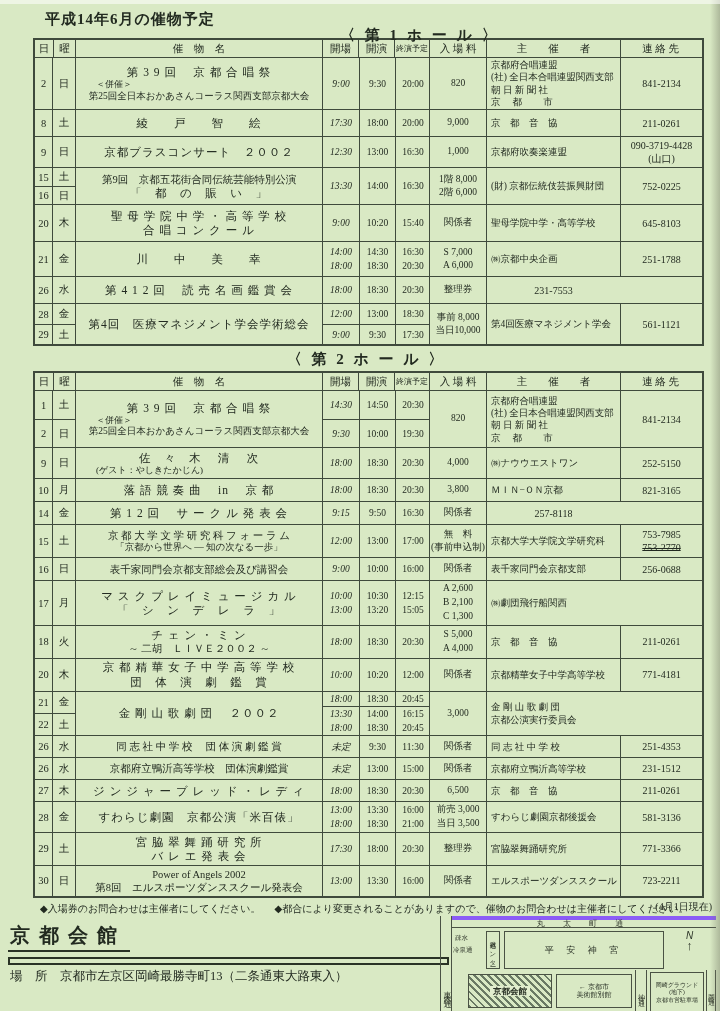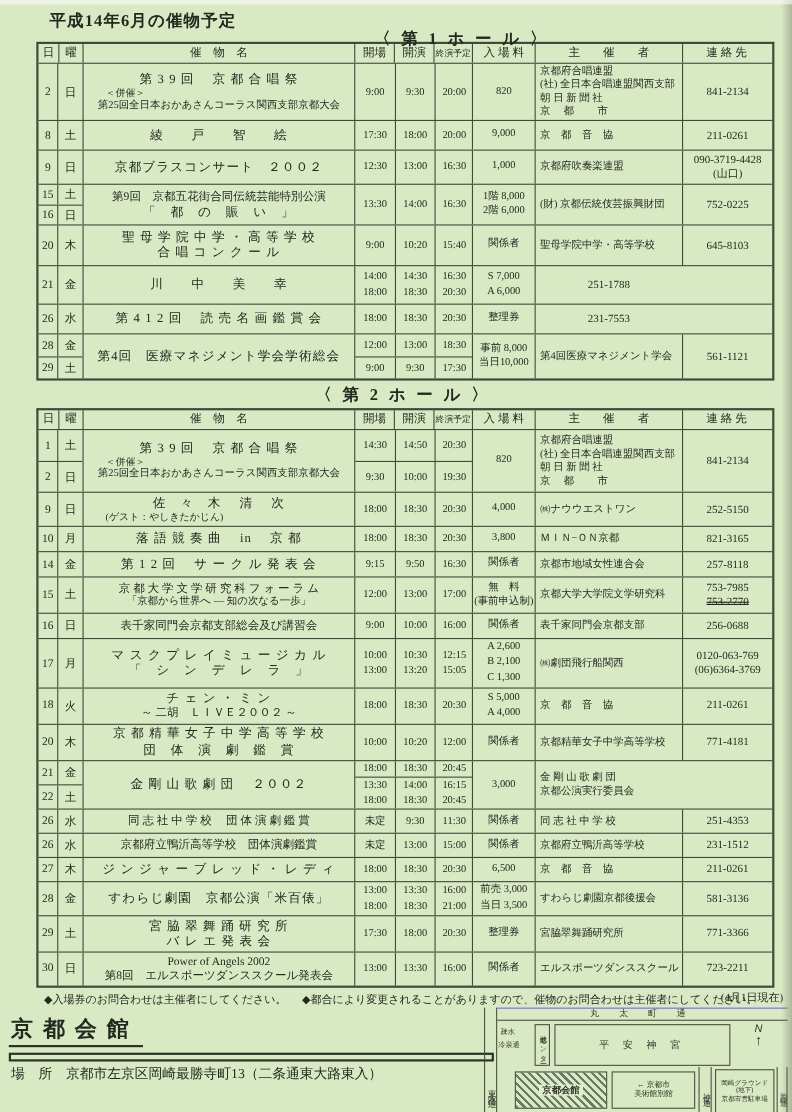--- a/index.html
+++ b/index.html
@@ -44,21 +44,21 @@
   .c-name{align-items:center;padding:1px 2px;}
   .nl{font-size:10.5px;line-height:1.25;text-align:center;white-space:nowrap;}
   .nl.lg{font-size:11.5px;letter-spacing:1px;}
   .nl.sm{font-size:9.5px;letter-spacing:0;}
   .nl.sm-left{font-size:9px;align-self:flex-start;margin-left:18px;}
   
   .c-time{padding:0;}
   .tg{flex:1;display:grid;grid-template-columns:36px 36px 35px;}
   .tg + .tg{border-top:1px solid #3f4a3c;}
   .tcol{display:flex;flex-direction:column;justify-content:center;border-left:1px solid #3f4a3c;}
-  .tcol:first-child{border-left:none;}
+  .tcol:first-child{border-left:none;font-style:italic;}
   .tv{font-size:9.5px;text-align:center;line-height:1.5;white-space:nowrap;}
   
   .c-fee{align-items:center;padding:1px 0;}
   .fl{font-size:9.5px;line-height:1.45;white-space:nowrap;}
   .c-org{align-items:flex-start;padding:1px 2px 1px 4px;}
   .ol{font-size:9.5px;line-height:1.3;white-space:nowrap;}
   .c-contact{align-items:center;}
   .cl{font-size:10px;line-height:1.3;white-space:nowrap;}
   .cl.strike{text-decoration:line-through;text-decoration-style:double;}
 
@@ -69,21 +69,21 @@
   .venue-left{width:445px;margin-left:8px;}
   .venue-name{display:inline-block;font-size:20px;font-weight:bold;letter-spacing:9px;
     border-bottom:2px solid #2a3326;padding:2px 4px 1px 2px;margin-top:4px;}
   .contact-box{border:2px solid #2a3326;width:425px;margin-top:5px;padding:2px 6px;}
   .contact-box .bx{font-size:12.5px;line-height:1.45;white-space:nowrap;}
   .vline{font-size:12.5px;margin:3px 0 0 2px;white-space:nowrap;}
 
   
   .map{position:absolute;right:4px;top:14px;width:278px;height:148px;font-family:"Liberation Sans","DejaVu Sans",sans-serif;}
   .map *{box-sizing:border-box;}
-  .road-h{position:absolute;border-top:1px solid #8b5cf6;border-bottom:1px solid #4a5244;
+  .road-h{position:absolute;border-top:4px solid #8b5cf6;border-bottom:1px solid #4a5244;
     display:flex;align-items:center;justify-content:center;font-size:8px;letter-spacing:8px;color:#333a2e;}
   .road-v{position:absolute;border-left:1px solid #4a5244;border-right:1px solid #4a5244;
     display:flex;align-items:center;justify-content:center;font-size:8px;color:#333a2e;
     writing-mode:vertical-rl;letter-spacing:3px;}
   .mbox{position:absolute;border:1px solid #4a5244;display:flex;flex-direction:column;
     align-items:center;justify-content:center;text-align:center;color:#2c3428;}
   .mbox .ml{font-size:7px;line-height:1.2;white-space:nowrap;}
   .mbox.vert{writing-mode:vertical-rl;}
   .mbox.vert .ml{font-size:6.5px;letter-spacing:1px;}
   .hatch{background:repeating-linear-gradient(45deg,#6a7a64 0 2px,rgba(0,0,0,0) 2px 5px);}
@@ -316,20 +316,23 @@
               <div class="tcol">
                 <div class="tv">16:30</div>
                 <div class="tv">20:30</div>
               </div>
             </div>
           </div>
           <div class="cell c-fee">
             <div class="fl">S 7,000</div>
             <div class="fl">A 6,000</div>
           </div>
+          <div class="cell c-org">
+            <div class="ol">㈱京都中央企画</div>
+          </div>
           <div class="cell c-contact">
             <div class="cl">251-1788</div>
           </div>
         </div>
         <div class="trow" style="min-height: 26px;">
           <div class="cell c-date">
             <div class="d-entry">
               <span class="dn">26</span>
               <span class="dw">水</span>
             </div>
@@ -565,23 +568,20 @@
                 <div class="tv">9:50</div>
               </div>
               <div class="tcol">
                 <div class="tv">16:30</div>
               </div>
             </div>
           </div>
           <div class="cell c-fee">
             <div class="fl">関係者</div>
           </div>
-          <div class="cell c-org">
-            <div class="ol">京都市地域女性連合会</div>
-          </div>
           <div class="cell c-contact">
             <div class="cl">257-8118</div>
           </div>
         </div>
         <div class="trow" style="min-height: 32px;">
           <div class="cell c-date">
             <div class="d-entry">
               <span class="dn">15</span>
               <span class="dw">土</span>
             </div>
@@ -675,24 +675,20 @@
               </div>
             </div>
           </div>
           <div class="cell c-fee">
             <div class="fl">A 2,600</div>
             <div class="fl">B 2,100</div>
             <div class="fl">C 1,300</div>
           </div>
           <div class="cell c-org">
             <div class="ol">㈱劇団飛行船関西</div>
-          </div>
-          <div class="cell c-contact">
-            <div class="cl">0120-063-769</div>
-            <div class="cl">(06)6364-3769</div>
           </div>
         </div>
         <div class="trow" style="min-height: 32px;">
           <div class="cell c-date">
             <div class="d-entry">
               <span class="dn">18</span>
               <span class="dw">火</span>
             </div>
           </div>
           <div class="cell c-name">

